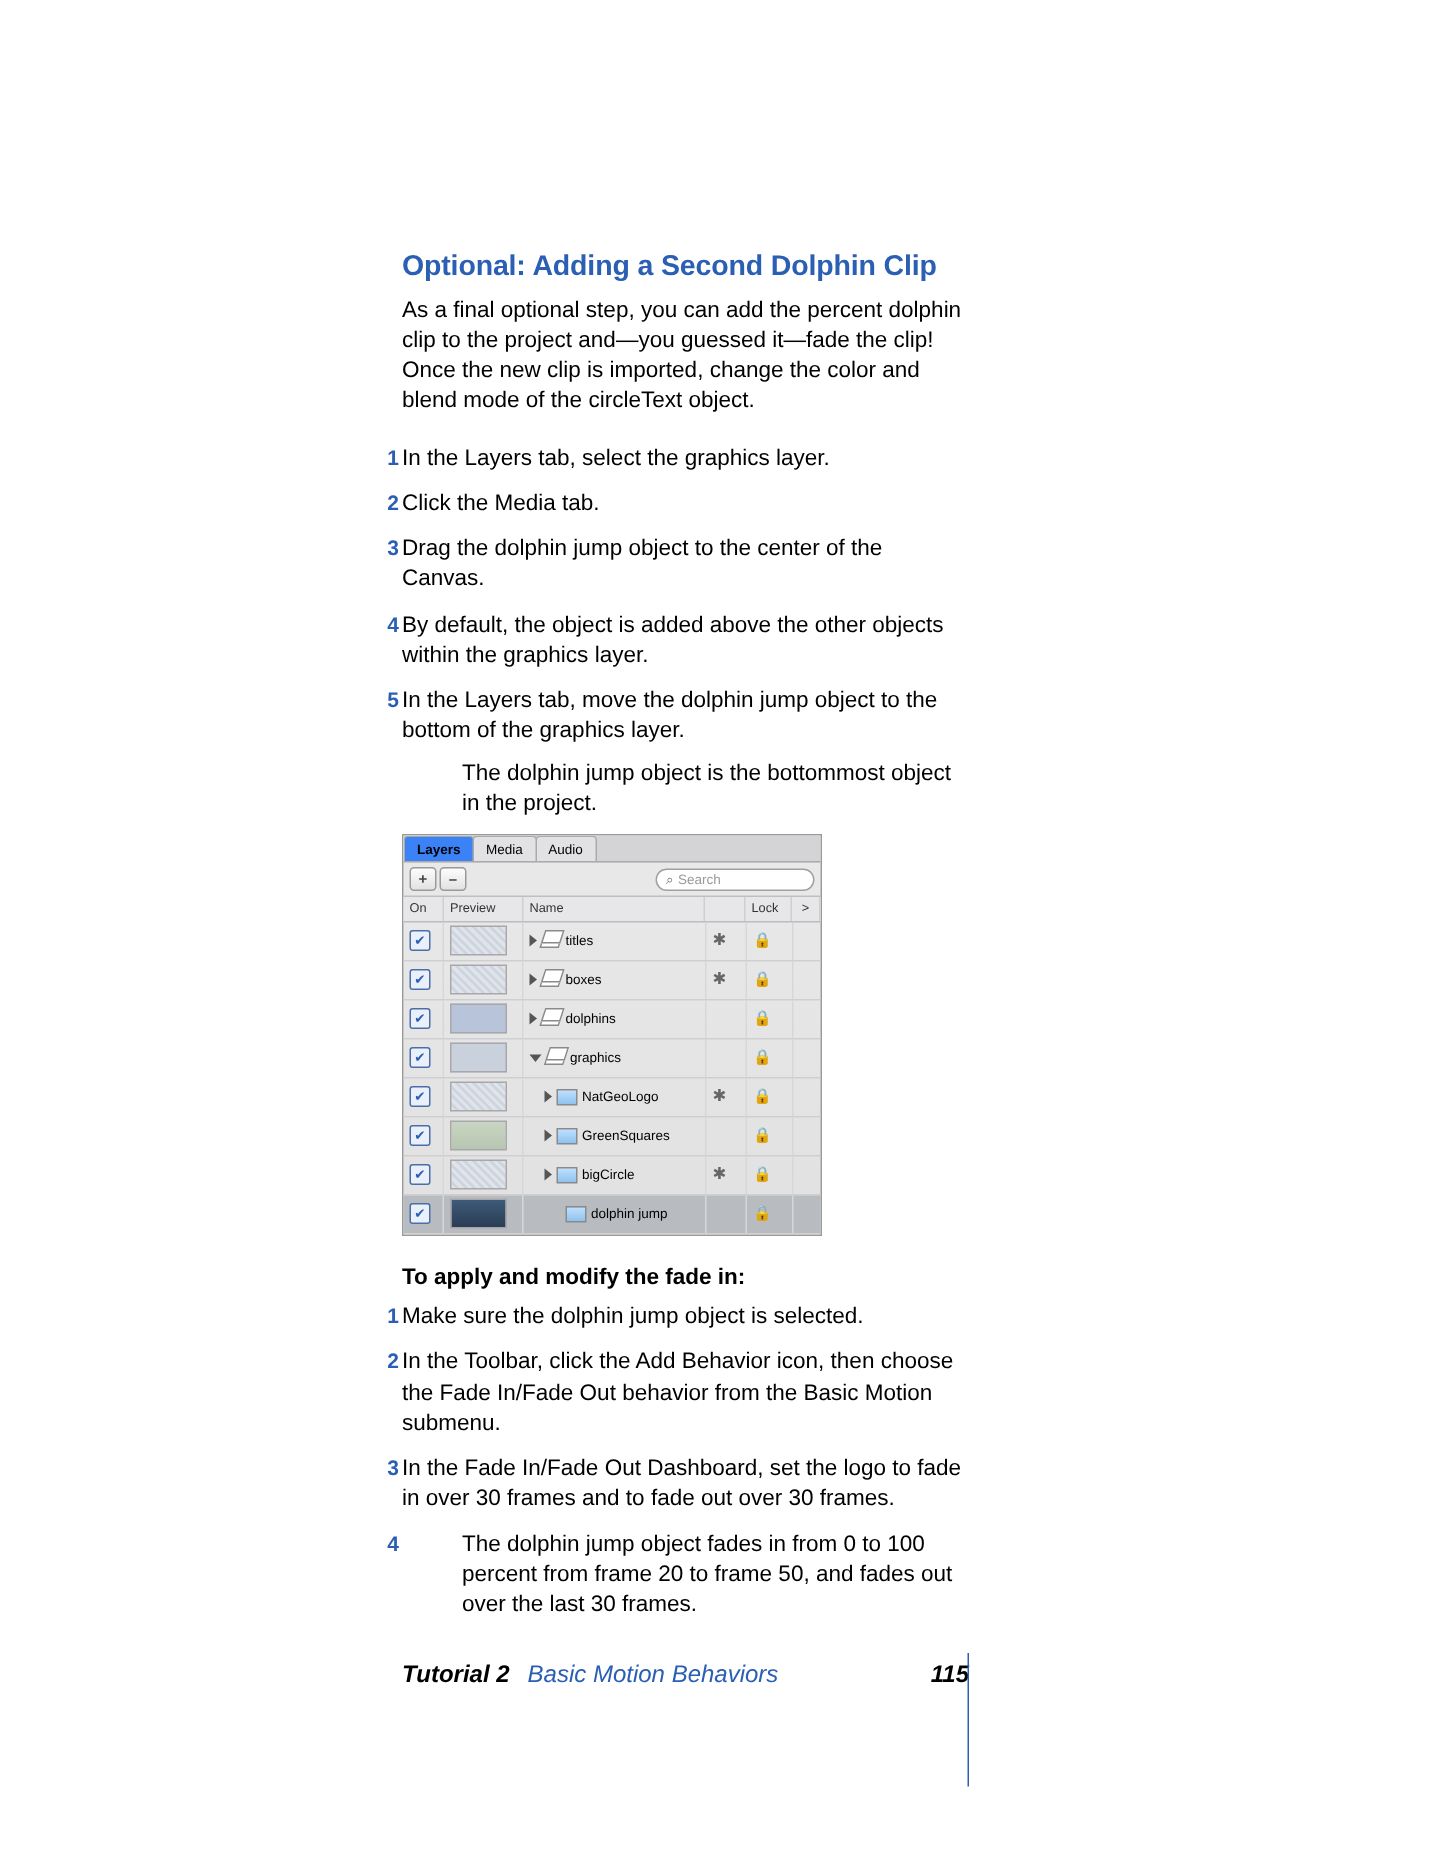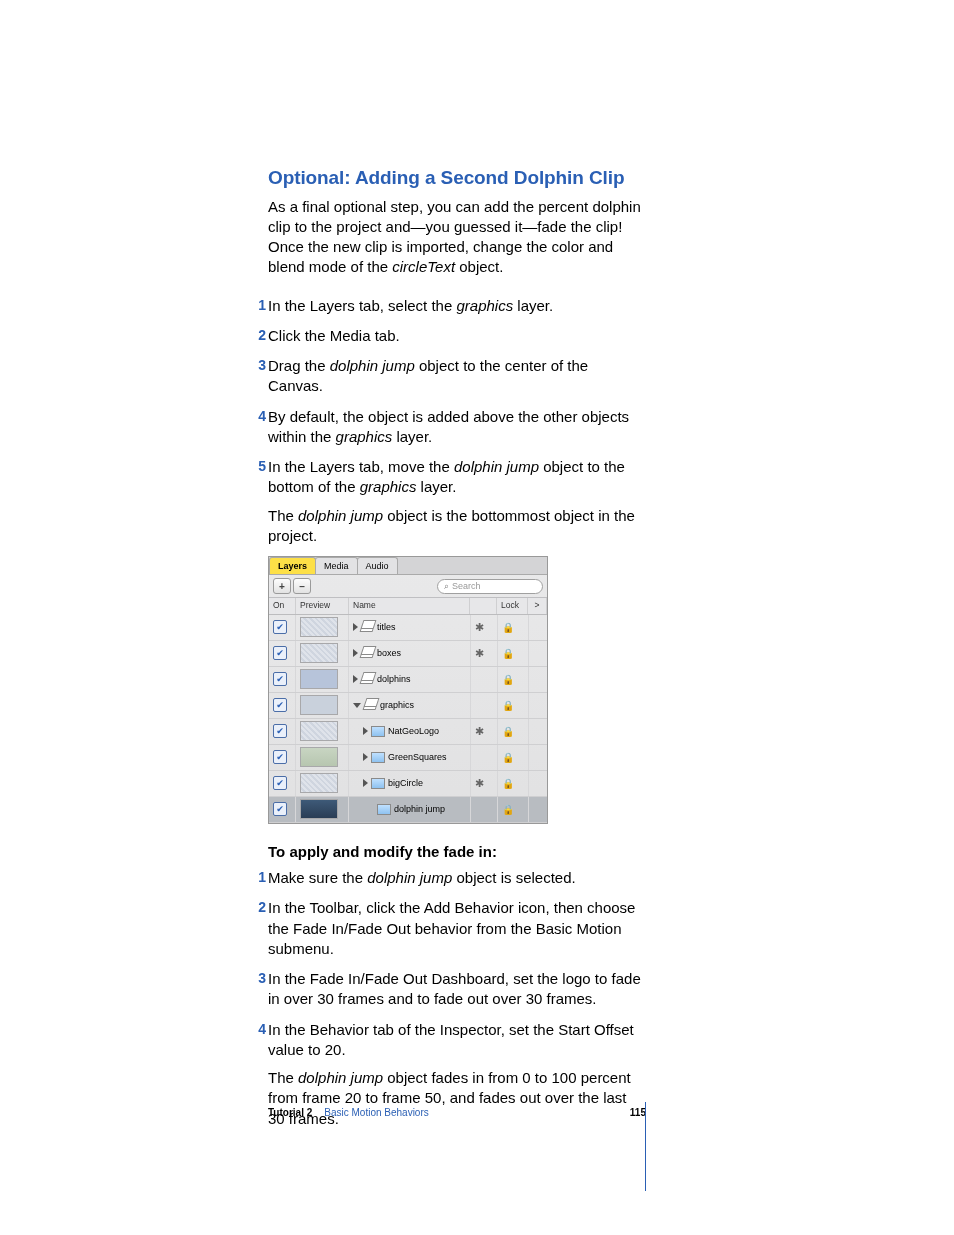--- a/index.html
+++ b/index.html
@@ -27,39 +27,39 @@
   }
   h2.section-title {
     font-family: "Helvetica Neue", Helvetica, Arial, sans-serif;
     font-size: 19px;
     font-weight: 600;
     color: #2a5fb4;
     margin: 0 0 6px 0;
     letter-spacing: -0.1px;
   }
   p.body { margin: 0 0 18px 0; }
-  .italic { font-style: italic; }
+  .italic { }
   p.bold-head { font-weight: 700; margin: 0 0 6px 0; }
   .step {
     position: relative;
     padding-left: 0;
     margin: 0 0 10px 0;
   }
   .step .num {
     position: absolute;
     left: -16px;
     top: 0;
     width: 14px;
     text-align: right;
     color: #2a5fb4;
     font-weight: 600;
     font-size: 14px;
   }
   .step .txt { display: block; }
-  .step .followup { margin-top: 8px; }
+  .step .followup { margin-top: 8px; margin-left: 40px; }
   .panel-wrap { margin: 10px 0 18px 0; }
   .panel {
     width: 278px;
     border: 1px solid #999;
     font-size: 9px;
     background: linear-gradient(#e9e9ea,#e1e1e2);
     user-select: none;
   }
   .tabs {
     display: flex;
@@ -68,21 +68,21 @@
   }
   .tab {
     padding: 2px 8px;
     border: 1px solid #aaa;
     border-bottom: none;
     border-top-left-radius: 3px;
     border-top-right-radius: 3px;
     margin-right: -1px;
     background: #e2e2e4;
   }
-  .tab.active { background: #fde047; font-weight: 700; }
+  .tab.active { background: #3b82f6; font-weight: 700; }
   .toolbar {
     display: flex;
     align-items: center;
     padding: 3px 4px;
     gap: 2px;
     border-bottom: 1px solid #bfbfc2;
   }
   .sqbtn {
     width: 16px; height: 14px;
     background: linear-gradient(#fdfdfd,#e2e2e2);
@@ -136,21 +136,22 @@
   .ico-layers::before,.ico-layers::after{content:"";position:absolute;width:11px;height:7px;border:1px solid #8a8a8a;background:#fff;transform:skewX(-18deg);}
   .ico-layers::after{top:-2px;left:1px}
   .ico-img{display:inline-block;width:12px;height:9px;border:1px solid #8a8a8a;background:linear-gradient(#bfe0ff,#8ec2f0)}
   .gear{color:#666;font-size:11px}
   .lock{color:#777;font-size:10px}
   .indent1{padding-left:10px}
   .indent2{padding-left:24px}
   .footer{
     position:absolute;left:268px;right:115px;top:1106px;
     display:flex;justify-content:space-between;align-items:center;
-    font-size:10px;
+    font-size:16px;
+    font-style:italic;
   }
   .footer .left{display:flex;gap:12px}
   .footer .tut{font-weight:700}
   .footer .chap{color:#2a5fb4}
   .footer .pn{font-weight:700}
 </style>
 </head>
 <body>
 
 <div class="page">
@@ -387,21 +388,20 @@
   <div class="step">
     <span class="num">2</span>
     <span class="txt">In the Toolbar, click the Add Behavior icon, then choose the Fade In/Fade Out behavior from the Basic Motion submenu.</span>
   </div>
   <div class="step">
     <span class="num">3</span>
     <span class="txt">In the Fade In/Fade Out Dashboard, set the logo to fade in over 30 frames and to fade out over 30 frames.</span>
   </div>
   <div class="step">
     <span class="num">4</span>
-    <span class="txt">In the Behavior tab of the Inspector, set the Start Offset value to 20.</span>
     <span class="txt followup"><span>The </span><span class="italic">dolphin jump</span><span> object fades in from 0 to 100 percent from frame 20 to frame 50, and fades out over the last 30 frames.</span></span>
   </div>
 
   <div class="footer">
     <div class="left">
       <span class="tut">Tutorial 2</span>
       <span class="chap">Basic Motion Behaviors</span>
     </div>
     <span class="pn">115</span>
   </div>

